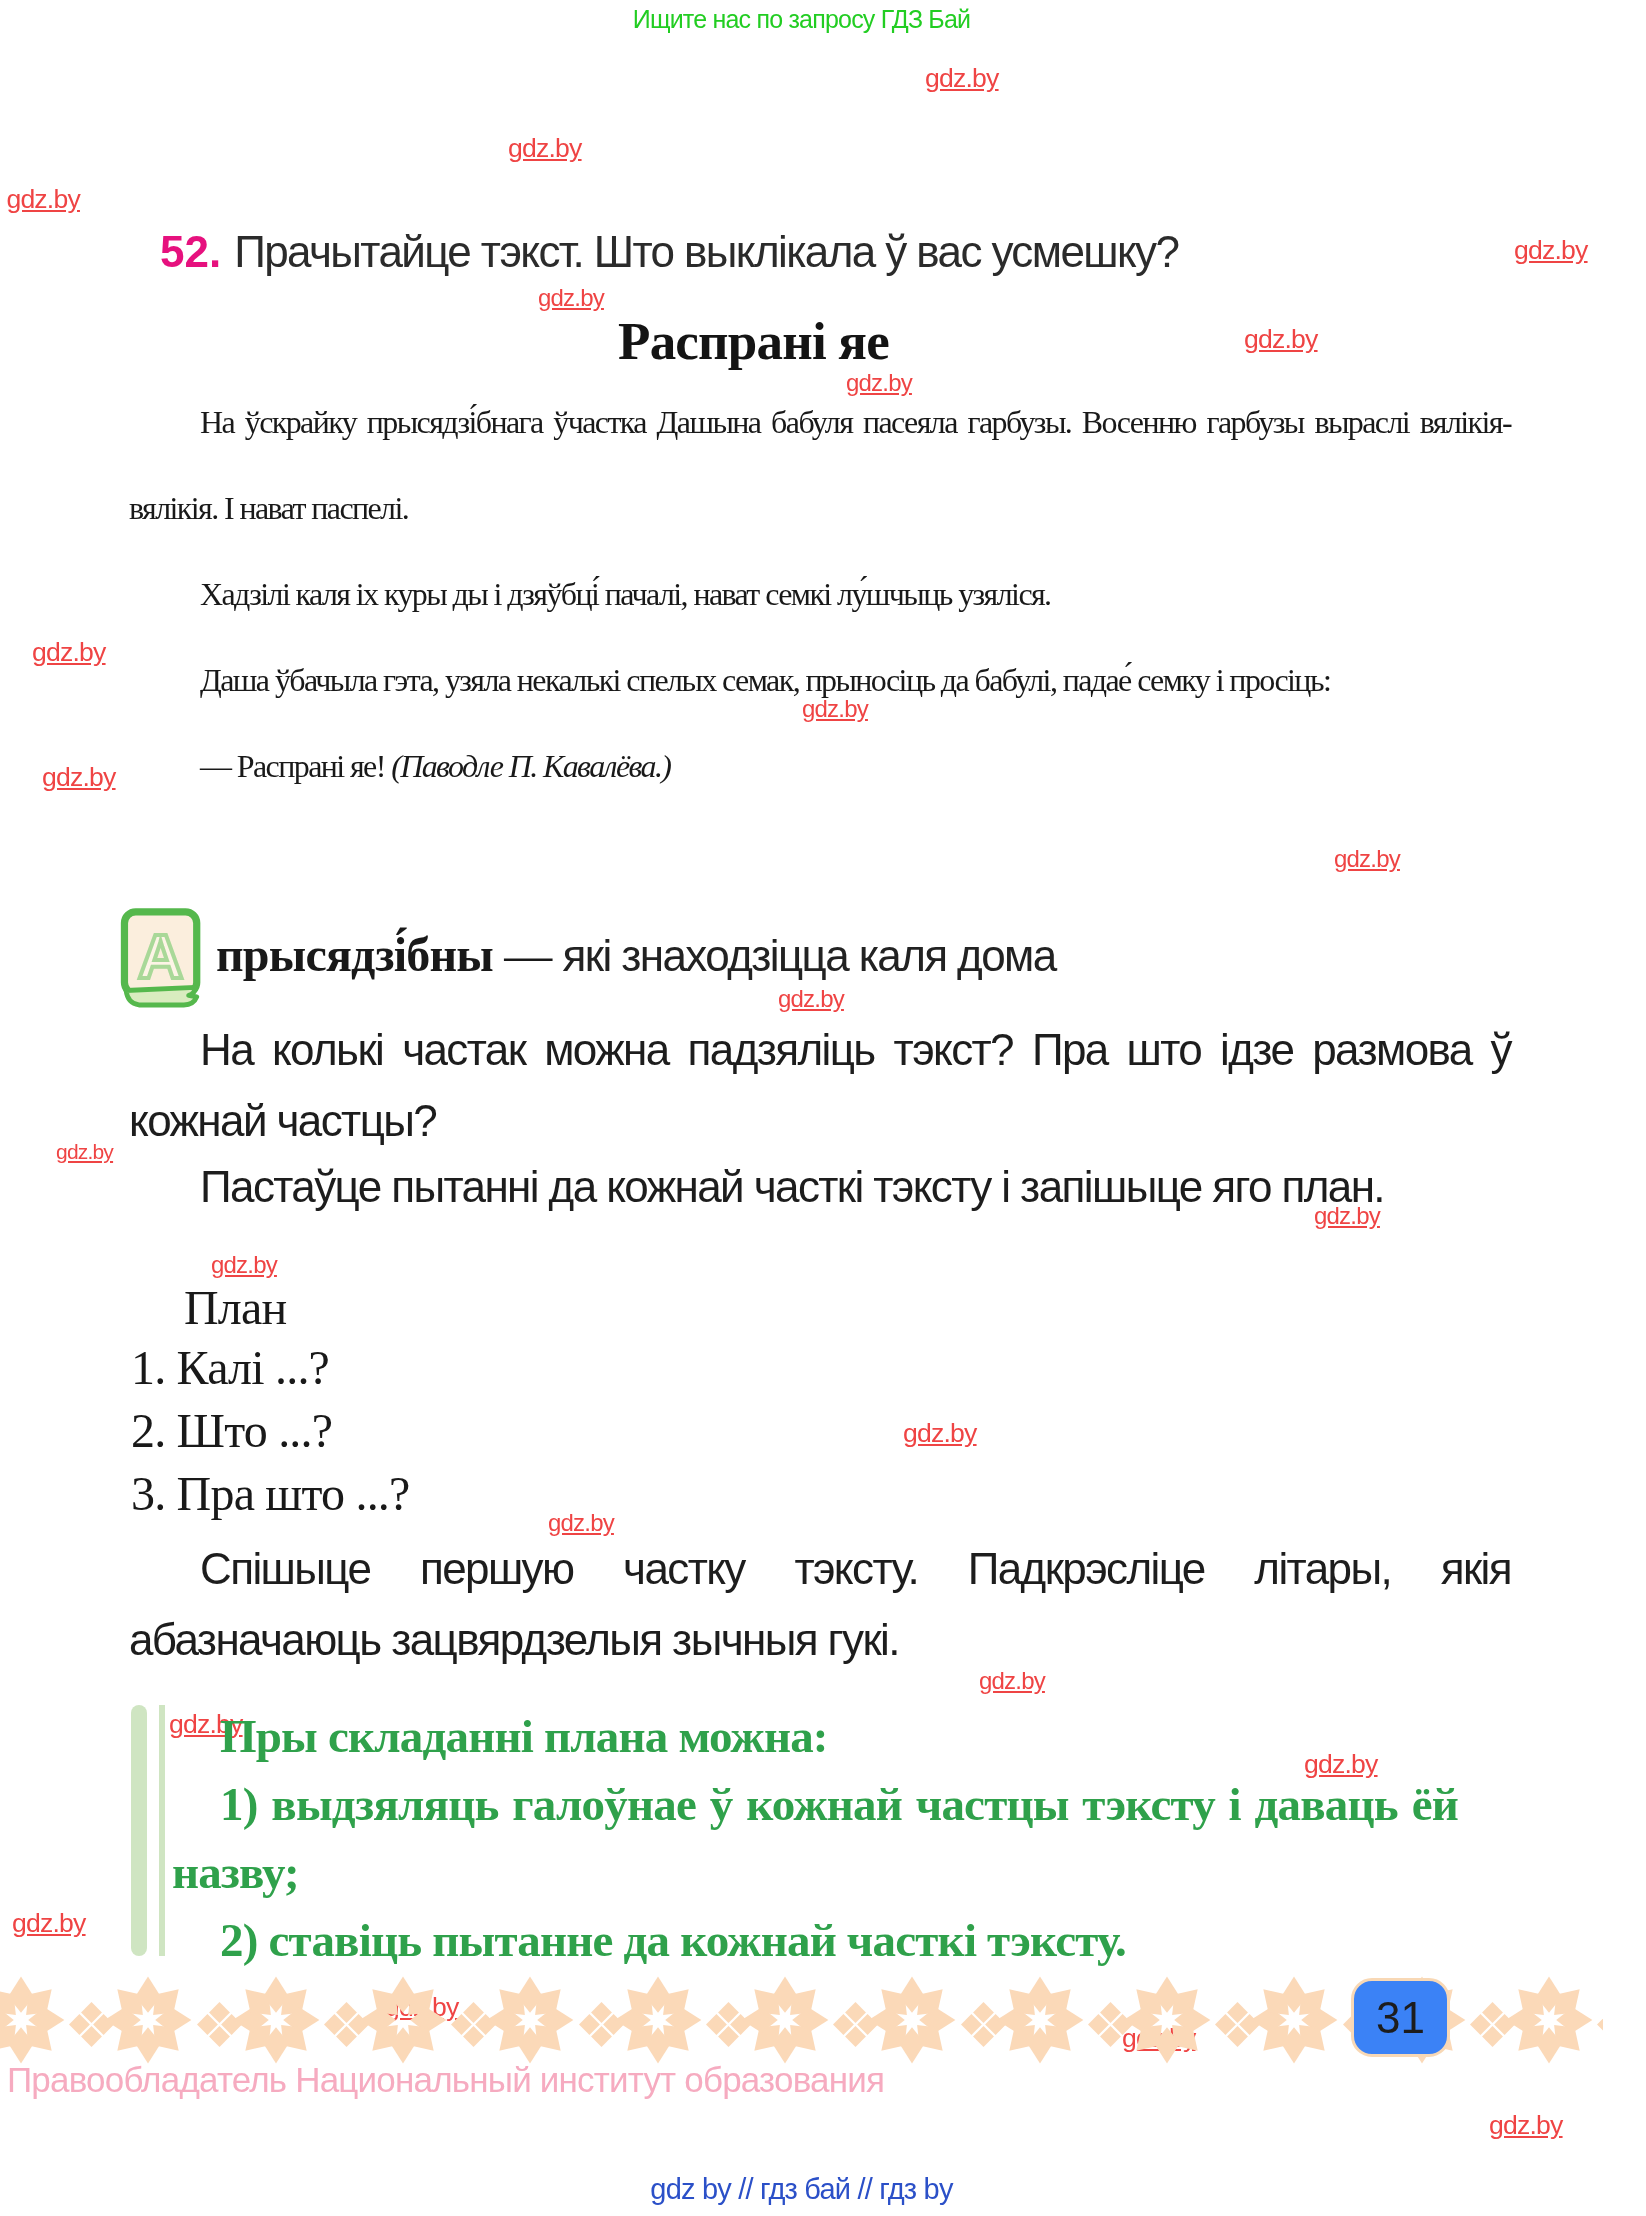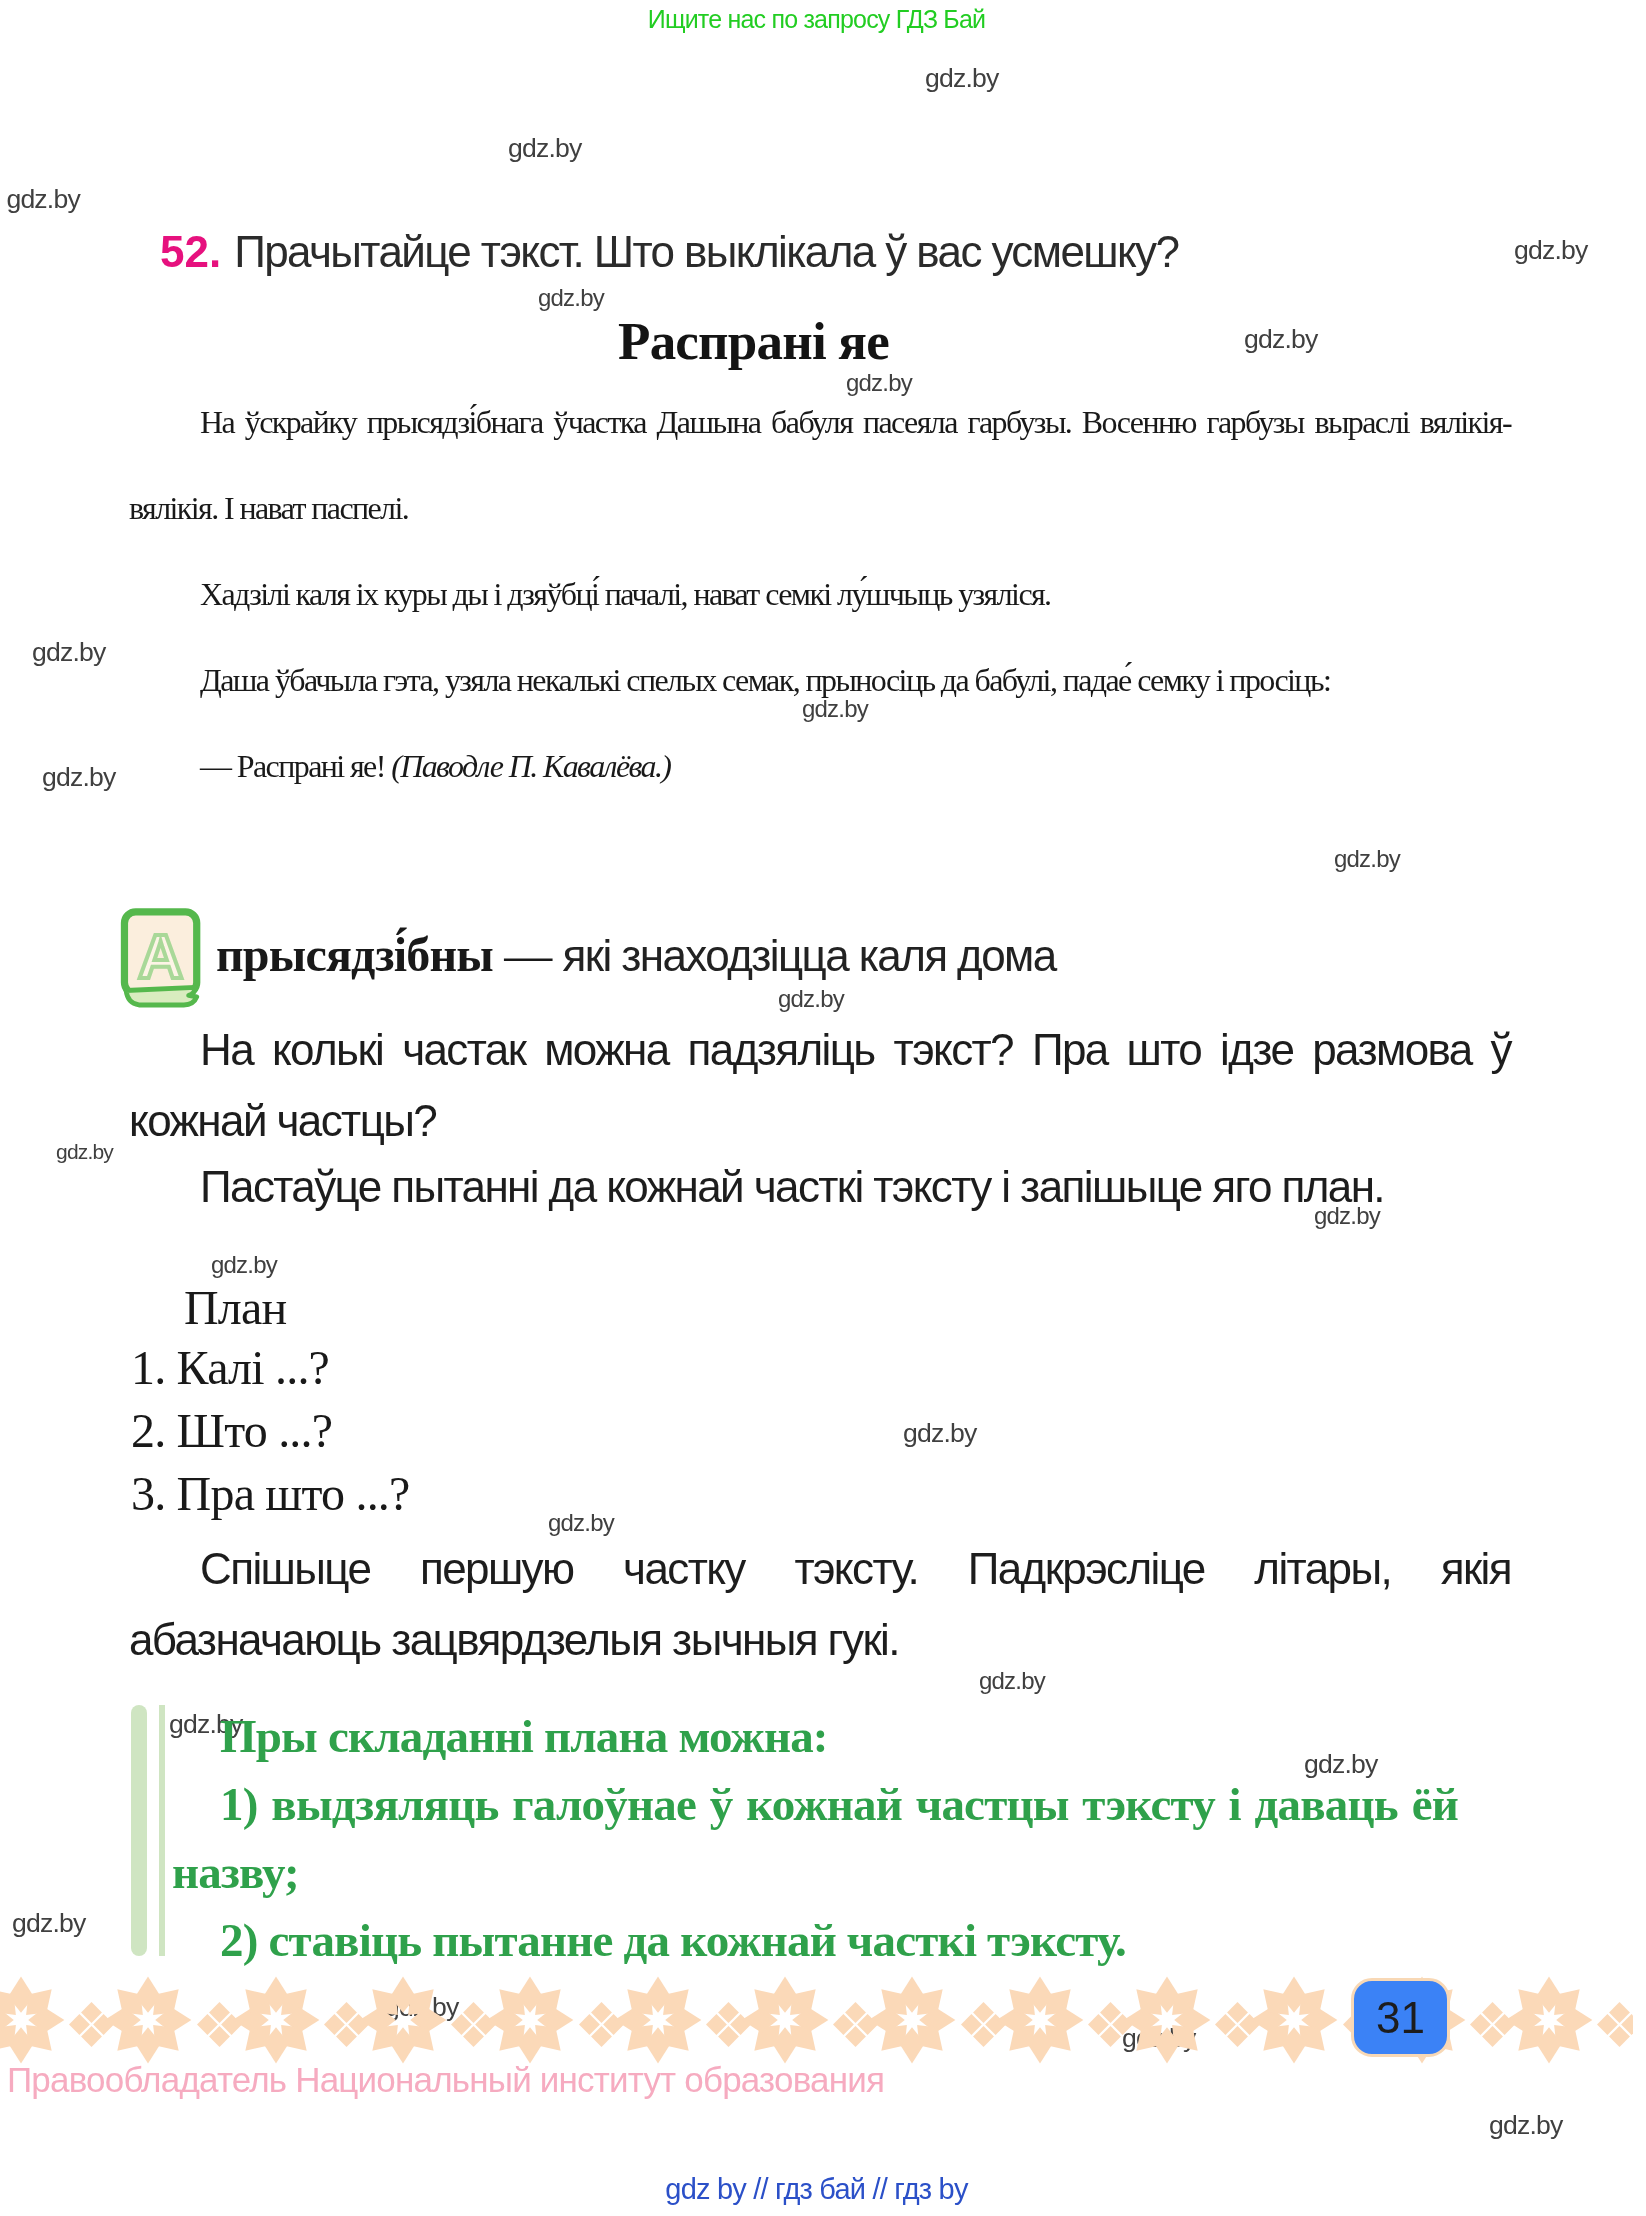--- a/index.html
+++ b/index.html
@@ -1,20 +1,20 @@
 <!DOCTYPE html>
 <html style="font-size:13px"><head>
 <meta charset="utf-8">
 <style>
   html,body{margin:0;padding:0;background:#ffffff;}
   .page{position:relative;width:1603px;height:2216px;background:#ffffff;overflow:hidden;
-        font-family:"Liberation Serif",serif;color:#191919;padding-left:30px;}
-
-  .wm{position:absolute;font-family:"Liberation Sans",sans-serif;color:#404040;
-      letter-spacing:-0.8px;white-space:nowrap;}
+        font-family:"Liberation Serif",serif;color:#191919;}
+
+  .wm{position:absolute;font-family:"Liberation Sans",sans-serif;color:#ef4444;
+      letter-spacing:-0.8px;white-space:nowrap;text-decoration:underline;}
 
   .top-banner{position:absolute;left:0;top:4.8px;width:100%;text-align:center;
       font:25px "Liberation Sans",sans-serif;color:#22cd22;letter-spacing:-0.8px;}
 
   .exercise{position:absolute;left:160px;top:227px;width:1209px;
       font-family:"Liberation Sans",sans-serif;font-size:44px;letter-spacing:-1.6px;color:#2b2b2b;}
   .exercise .num{color:#e6117e;font-weight:bold;letter-spacing:0;margin-right:13px;}
 
   .story-title{position:absolute;left:125px;top:311px;width:1257px;text-align:center;
       font-size:53px;font-weight:bold;letter-spacing:-0.8px;color:#141414;}

